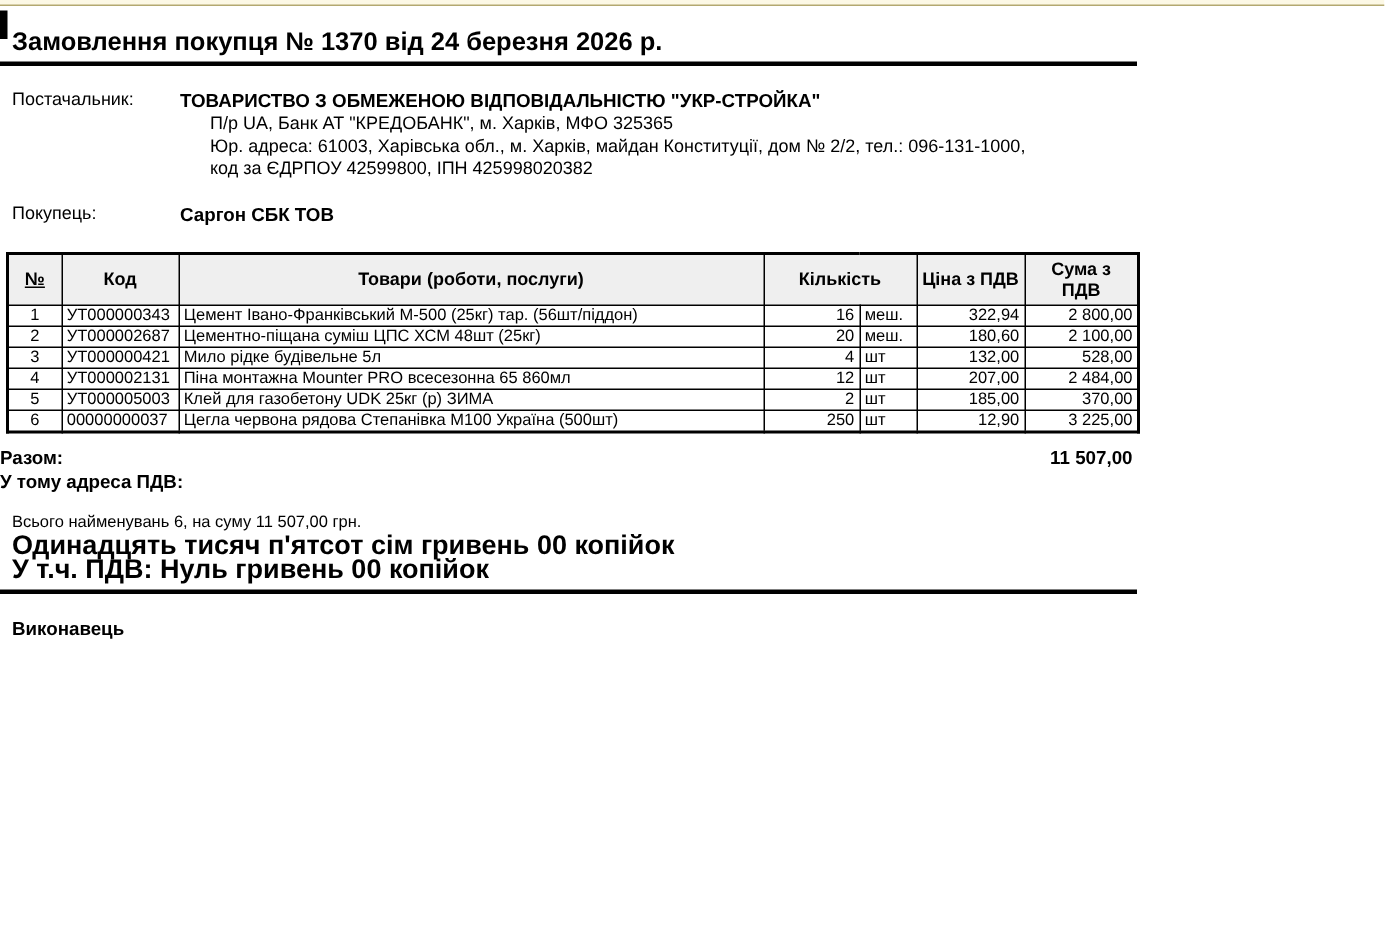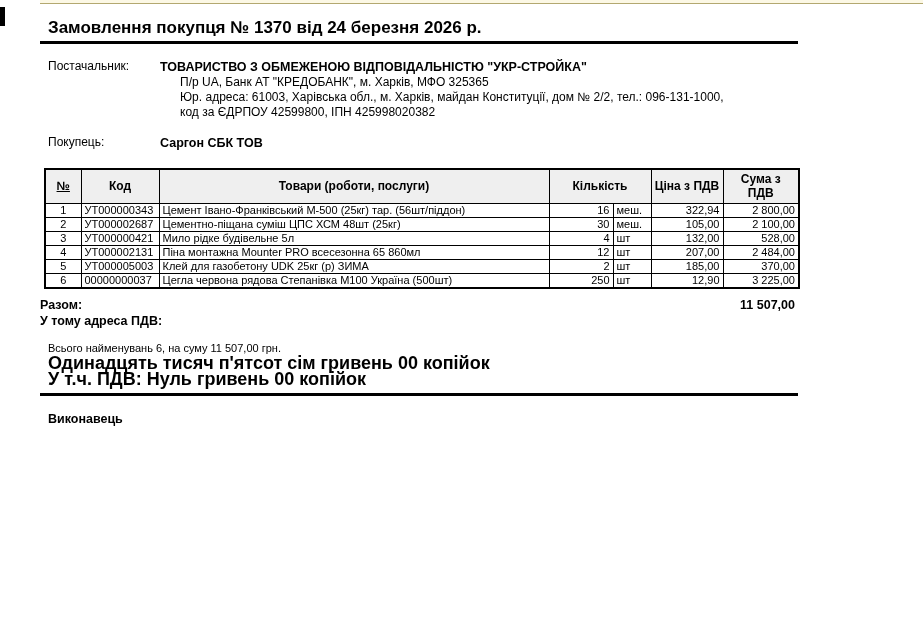--- a/index.html
+++ b/index.html
@@ -9,21 +9,21 @@
   }
   * { box-sizing: border-box; }
   html, body {
     margin: 0; padding: 0;
     width: 923px; height: 628px;
     background: #ffffff;
     font-family: "Liberation Sans", sans-serif;
     color: #000;
     overflow: hidden;
   }
-  .page { position: relative; width: 923px; height: 628px; padding-left: 40px; }
+  .page { position: relative; width: 923px; height: 628px; }
 
   .topbar {
     width: 100%; height: 4px;
     background: var(--topbar-bg);
     border-bottom: 1px solid var(--topbar-border);
   }
   .cursor-mark {
     position: absolute; left: 0; top: 7px;
     width: 5px; height: 19px; background: #000;
   }
@@ -168,23 +168,23 @@
         <td>Цемент Івано-Франківський М-500 (25кг) тар. (56шт/піддон)</td>
         <td class="r">16</td>
         <td>меш.</td>
         <td class="r">322,94</td>
         <td class="r">2 800,00</td>
       </tr>
       <tr>
         <td class="c">2</td>
         <td>УТ000002687</td>
         <td>Цементно-піщана суміш ЦПС ХСМ 48шт (25кг)</td>
-        <td class="r">30</td>
+        <td class="r">20</td>
         <td>меш.</td>
-        <td class="r">105,00</td>
+        <td class="r">180,60</td>
         <td class="r">2 100,00</td>
       </tr>
       <tr>
         <td class="c">3</td>
         <td>УТ000000421</td>
         <td>Мило рідке будівельне 5л</td>
         <td class="r">4</td>
         <td>шт</td>
         <td class="r">132,00</td>
         <td class="r">528,00</td>

